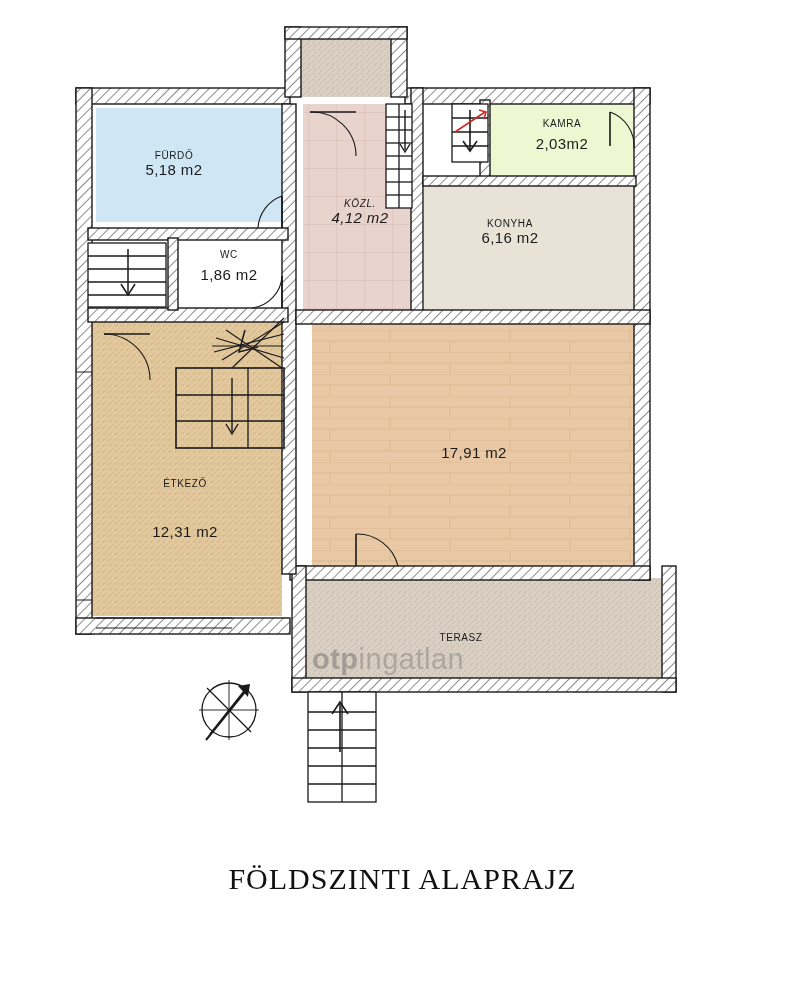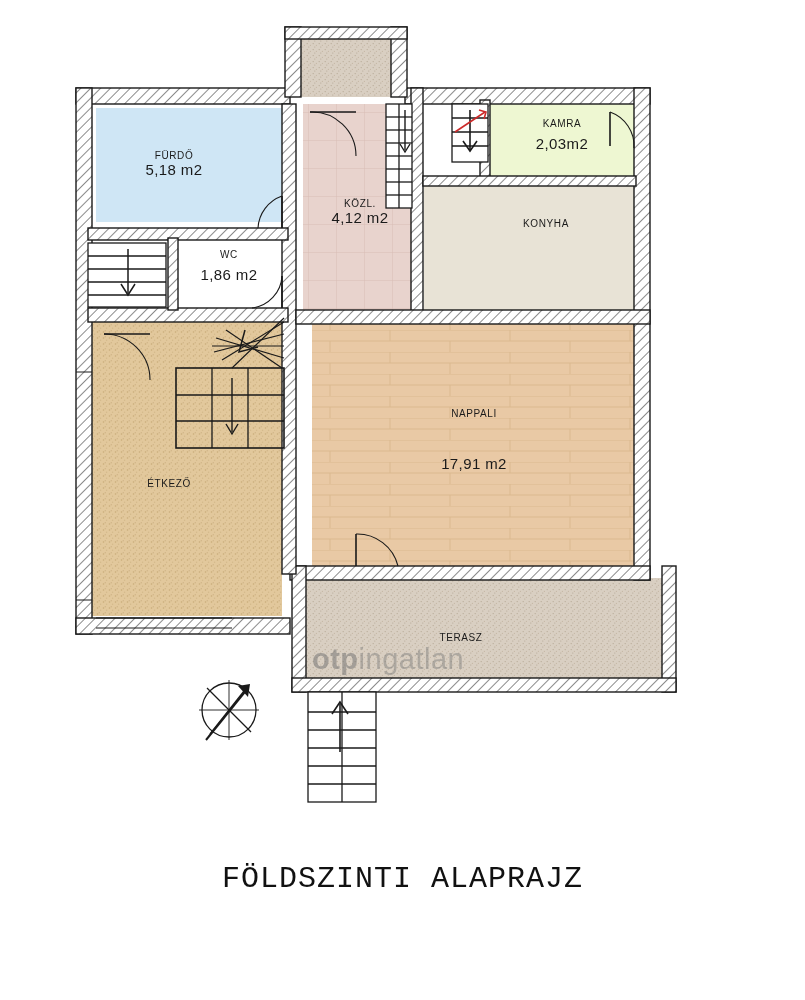--- a/index.html
+++ b/index.html
@@ -44,21 +44,21 @@
 
   .plan-title {
     position: absolute;
     left: 0;
     right: 0;
     top: 862px;
     text-align: center;
     font-size: 30px;
     letter-spacing: 1px;
     color: #111111;
-    font-family: Liberation Mono, monospace;
+    font-family: Liberation Serif, serif;
   }
 
   .watermark {
     position: absolute;
     left: 312px;
     top: 643px;
     font-size: 29px;
     color: rgba(120,120,120,0.45);
     font-family: "Liberation Sans", sans-serif;
     letter-spacing: 0.5px;
@@ -253,41 +253,42 @@
   <div class="room-label" style="left:96px; top:150px; width:156px;">
     <div class="room-name">FÜRDŐ</div>
     <div class="room-area">5,18 m2</div>
   </div>
 
   <div class="room-label" style="left:176px; top:249px; width:106px;">
     <div class="room-name">WC</div>
     <div class="room-area tight">1,86 m2</div>
   </div>
 
-  <div class="room-label" style="left:303px; top:198px; width:114px;">
+  <div class="room-label" style="left:303px; top:198px; width:114px;font-style:italic;">
     <div class="room-name">KÖZL.</div>
     <div class="room-area">4,12 m2</div>
   </div>
 
   <div class="room-label" style="left:489px; top:118px; width:146px;">
     <div class="room-name">KAMRA</div>
     <div class="room-area tight">2,03m2</div>
   </div>
 
-  <div class="room-label" style="left:440px; top:218px; width:212px;">
+  <div class="room-label" style="left:404px; top:218px; width:212px;">
     <div class="room-name">KONYHA</div>
+    <div class="room-area">6,16 m2</div>
   </div>
 
   <div class="room-label" style="left:312px; top:408px; width:324px;">
-    <div class="room-name">NAPPALI</div>
     <div class="room-area" style="margin-top:36px;">17,91 m2</div>
   </div>
 
-  <div class="room-label" style="left:72px; top:478px; width:194px;">
+  <div class="room-label" style="left:88px; top:478px; width:194px;">
     <div class="room-name">ÉTKEZŐ</div>
+    <div class="room-area" style="margin-top:34px;">12,31 m2</div>
   </div>
 
   <div class="room-label" style="left:306px; top:632px; width:310px;">
     <div class="room-name">TERASZ</div>
   </div>
 
   <div class="watermark">
     <span class="wm-bold">otp</span><span>ingatlan</span>
   </div>
 

